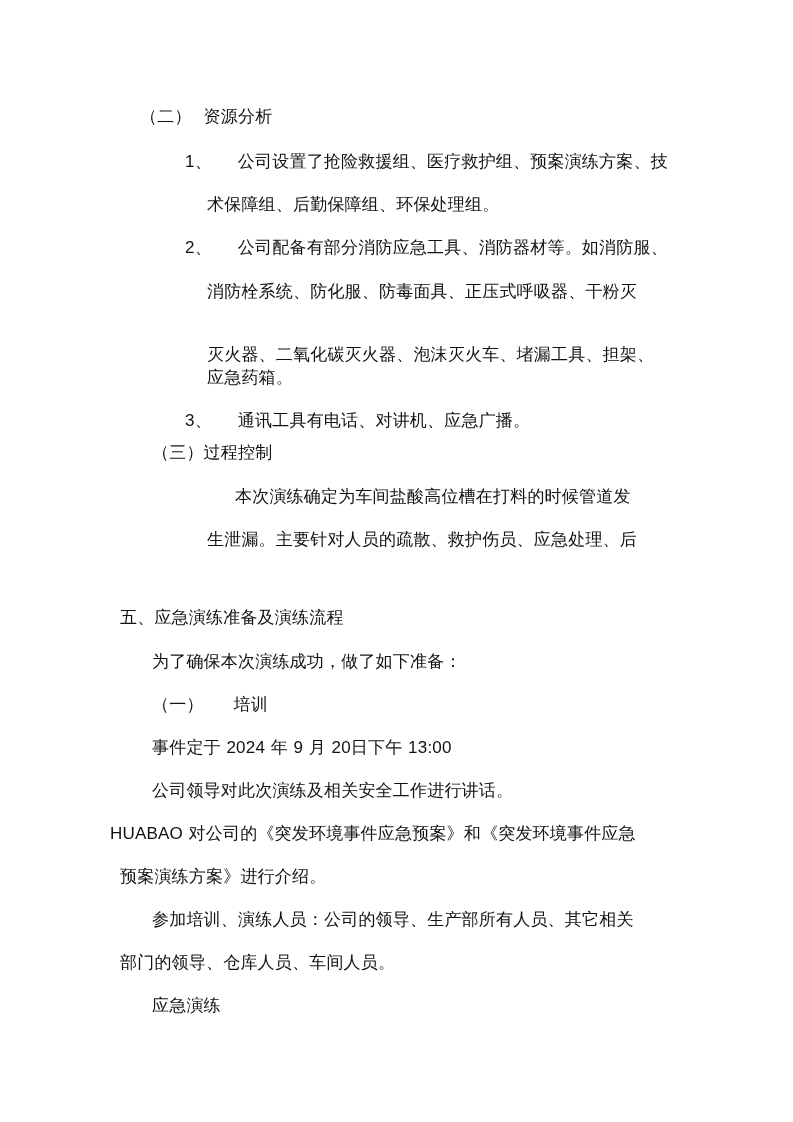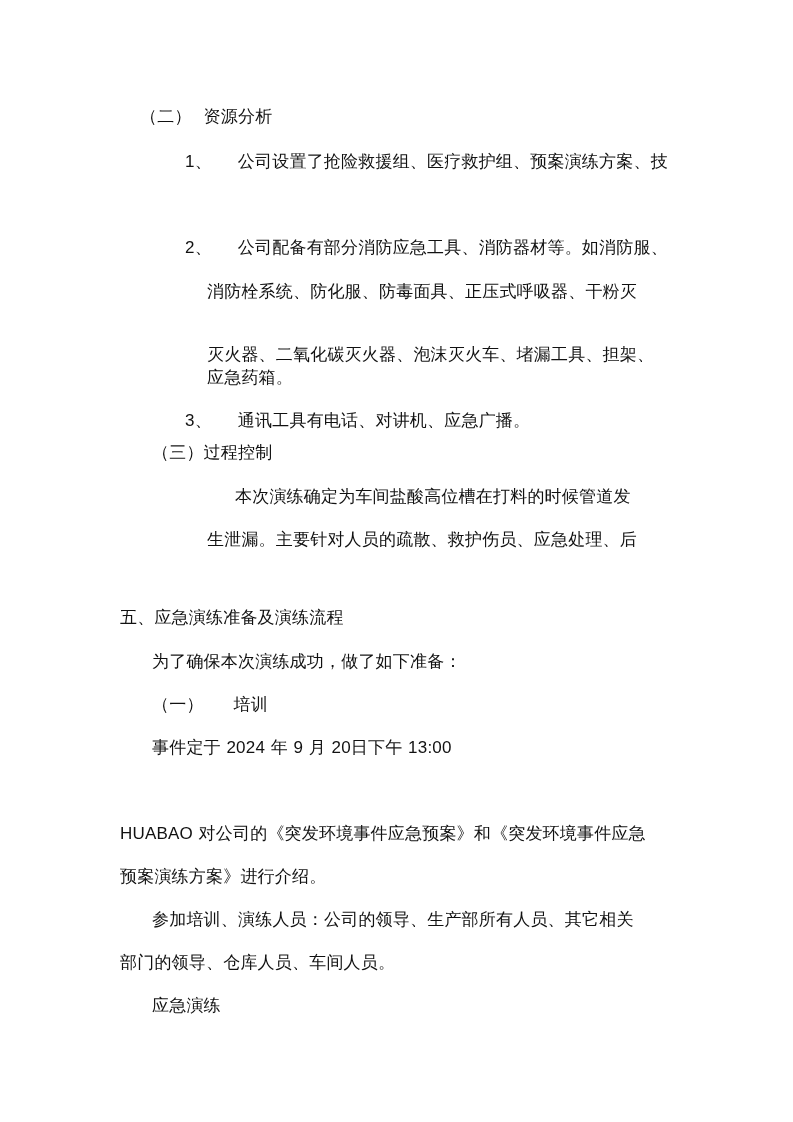--- a/index.html
+++ b/index.html
@@ -39,20 +39,23 @@
 <body>
 
 <div class="page">
 
   <div class="line" style="left:140px; top:105px;">
     <span>（二）</span><span style="display:inline-block;width:12px;"></span><span>资源分析</span>
   </div>
 
   <div class="line" style="left:185px; top:150px;">
     <span class="num">1、</span><span style="display:inline-block;width:26px;"></span><span>公司设置了抢险救援组、医疗救护组、预案演练方案、技</span>
+  </div>
+  <div class="line" style="left:207px; top:193px;">
+    <span>术保障组、后勤保障组、环保处理组。</span>
   </div>
 
   <div class="line" style="left:185px; top:236px;">
     <span class="num">2、</span><span style="display:inline-block;width:26px;"></span><span>公司配备有部分消防应急工具、消防器材等。如消防服、</span>
   </div>
   <div class="line" style="left:207px; top:280px;">
     <span>消防栓系统、防化服、防毒面具、正压式呼吸器、干粉灭</span>
   </div>
   <div class="line" style="left:207px; top:323px;margin-top:20px;">
     <span>灭火器、二氧化碳灭火器、泡沫灭火车、堵漏工具、担架、</span>
@@ -89,22 +92,25 @@
   <div class="line" style="left:152px; top:736px;">
     <span>事件定于</span>
     <span class="num">2024</span>
     <span>年</span>
     <span class="num">9</span>
     <span>月</span>
     <span class="num">20</span><span>日下午</span>
     <span class="num">13:00</span>
   </div>
 
+  <div class="line" style="left:152px; top:779px;">
+    <span>公司领导对此次演练及相关安全工作进行讲话。</span>
+  </div>
 
-  <div class="line" style="left:120px; top:822px;">
+  <div class="line" style="left:110px; top:822px;">
     <span class="latin">HUABAO</span>
     <span>对公司的《突发环境事件应急预案》和《突发环境事件应急</span>
   </div>
   <div class="line" style="left:120px; top:865px;">
     <span>预案演练方案》进行介绍。</span>
   </div>
 
   <div class="line" style="left:152px; top:908px;">
     <span>参加培训、演练人员：公司的领导、生产部所有人员、其它相关</span>
   </div>

